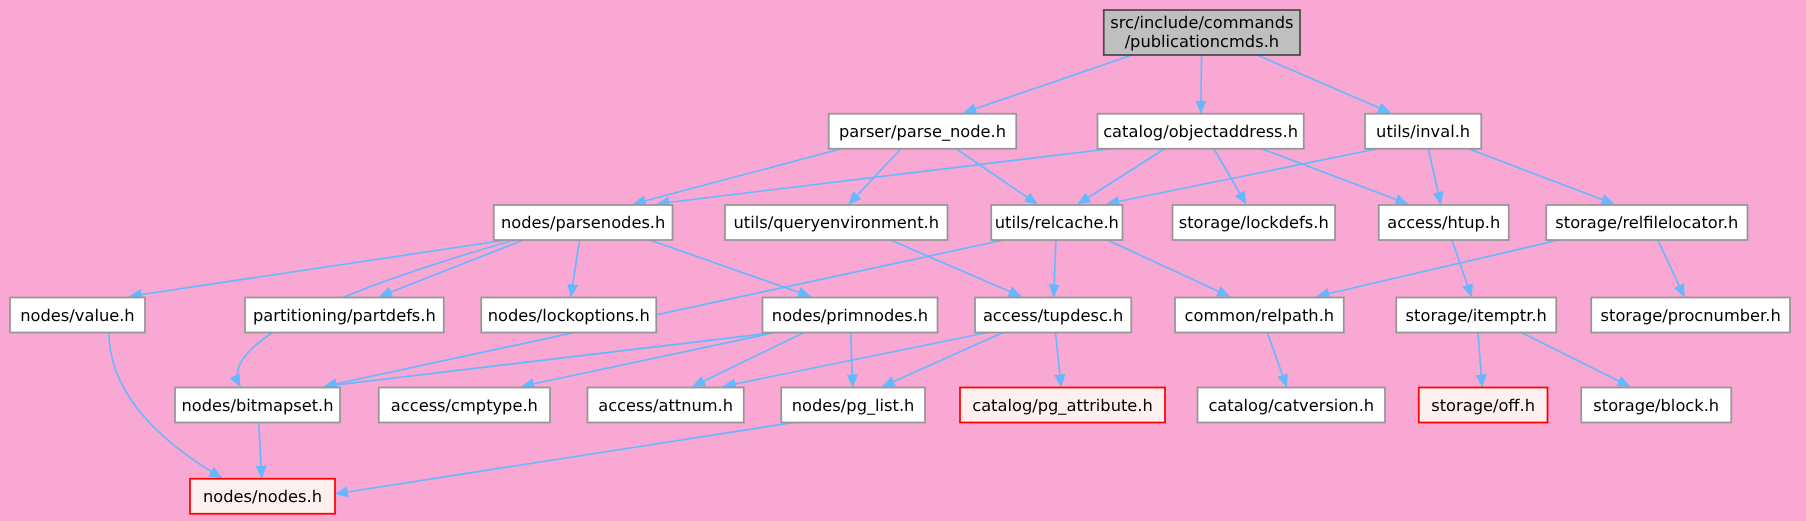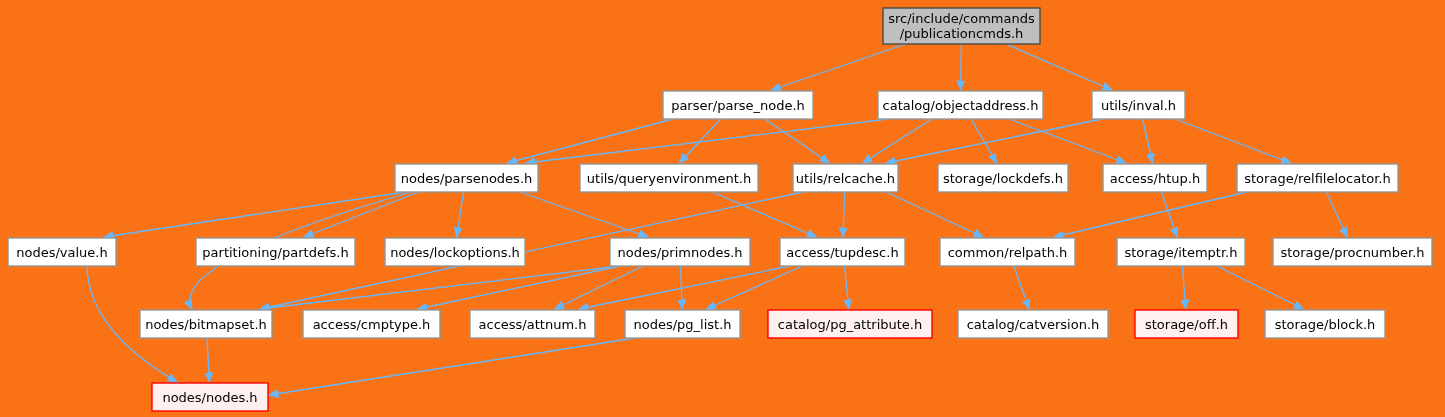--- a/index.html
+++ b/index.html
@@ -22,21 +22,21 @@
   .node-label {
     font-family: "DejaVu Sans", "Liberation Sans", sans-serif;
     font-size: 13px;
     fill: #000000;
   }
   .edge-path { fill: none; stroke-width: 1.3; }
 </style>
 </head>
 <body>
 
-<div id="stage" style="background: #f97316;">
+<div id="stage" style="background: #f9a8d4;">
   <svg id="graph-svg" width="1445" height="417" viewBox="0 0 1445 417" xmlns="http://www.w3.org/2000/svg">
     <defs>
       <marker id="arrow" markerWidth="11" markerHeight="9" refX="9.5" refY="4.5" orient="auto" markerUnits="userSpaceOnUse">
         <path d="M0,0 L10.5,4.5 L0,9 z" fill="#63B8FF"></path>
       </marker>
     </defs>
     <g id="edges-layer">
         <path d="M905.625,44 L771.525,90" class="edge-path" stroke="#63B8FF" marker-end="url(#arrow)"></path>
         <path d="M961.25,44 L960.65,90" class="edge-path" stroke="#63B8FF" marker-end="url(#arrow)"></path>
         <path d="M1005.75,44 L1111.95,90" class="edge-path" stroke="#63B8FF" marker-end="url(#arrow)"></path>

